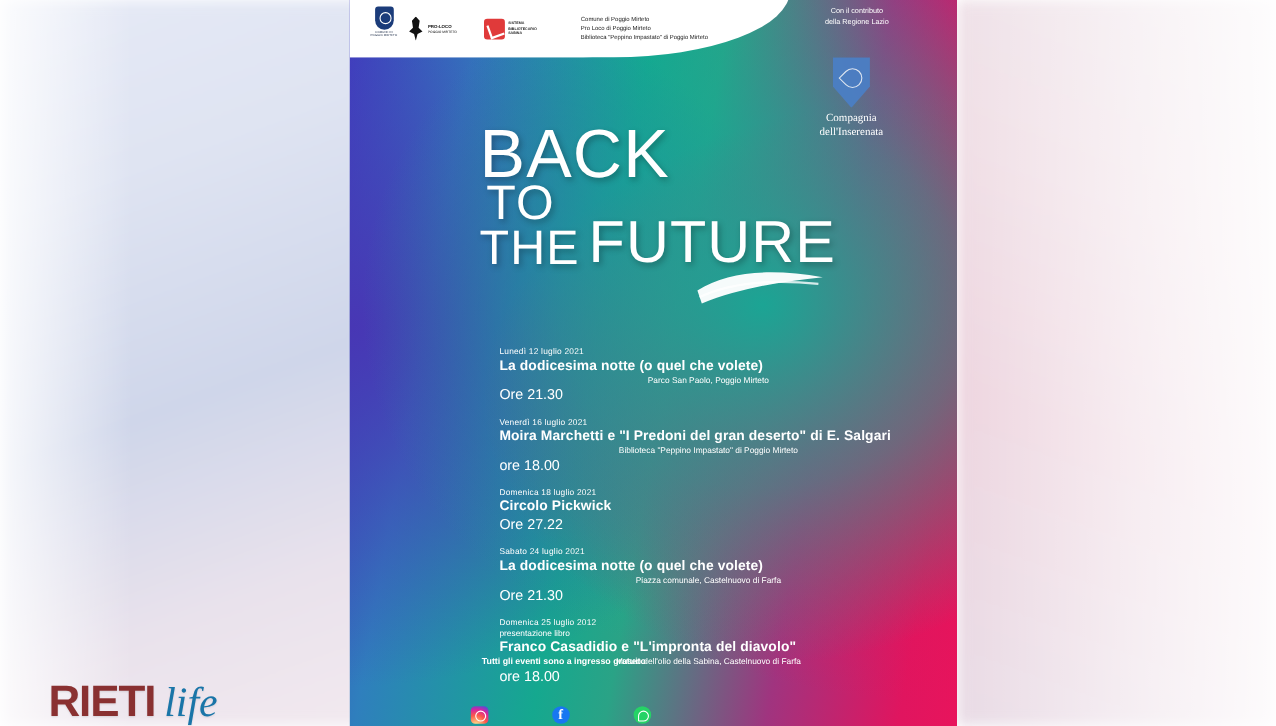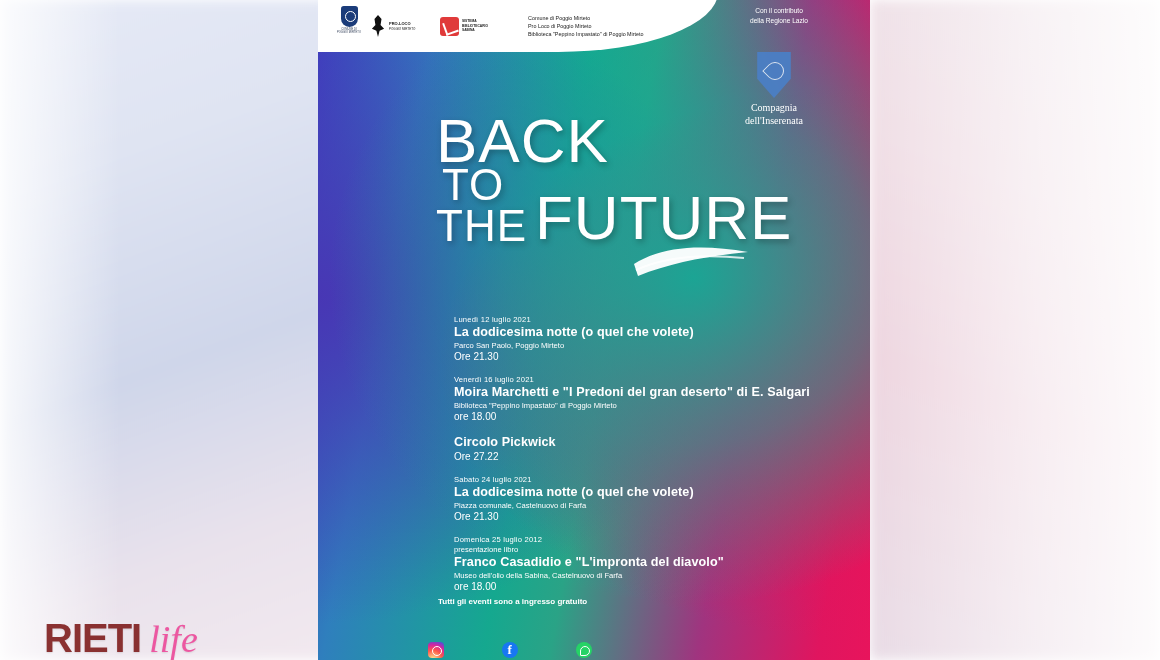--- a/index.html
+++ b/index.html
@@ -204,21 +204,21 @@
     text-shadow: 2px 3px 6px rgba(0,0,0,0.28);
     line-height: .92;
   }
   .t-back {
     font-size: 62px;
     position: relative;
     display: inline-block;
   }
   .t-to { font-size: 44px; margin-left: 6px; }
   .t-the { font-size: 44px; }
-  .t-future { font-size: 62px; }
+  .t-future { font-size: 54px; }
   .row-to-future {
     display: flex;
     align-items: flex-end;
     gap: 8px;
     margin-top: -4px;
   }
   .swoosh {
     position: absolute;
     left: 196px; top: 130px;
     width: 120px; height: 48px;
@@ -229,22 +229,22 @@
   .events {
     position: absolute;
     left: 136px; top: 315px;
     width: 380px;
     color: #ffffff;
   }
   .ev { margin-bottom: 13px; }
   .ev-date { font-size: 7.6px; letter-spacing: .2px; margin-bottom: 1px; }
   .ev-sub { font-size: 7.6px; margin-bottom: 1px; }
   .ev-title { font-size: 12.6px; font-weight: bold; letter-spacing: .1px; margin-bottom: 2px; }
-  .ev-place { font-size: 7.6px; margin-bottom: 1px; }
-  .ev-time { font-size: 10px; }
+  .ev-place { font-size: 7.6px; margin-bottom: 1px; text-align: center; }
+  .ev-time { font-size: 13px; }
   .free-note {
     position: absolute;
     left: 120px; top: 597px;
     color: #fff;
     font-size: 8px;
     font-weight: bold;
   }
 
   
   .socials {
@@ -313,21 +313,21 @@
     font-size: 40px;
     letter-spacing: -1px;
     color: #7f1d1d;
     text-shadow: 0 1px 2px rgba(0,0,0,0.12);
     line-height: .9;
   }
   .wm-life {
     font-family: "Liberation Serif", serif;
     font-style: italic;
     font-size: 38px;
-    color: #ec4899;
+    color: #0369a1;
     text-shadow: 0 1px 2px rgba(0,0,0,0.12);
     line-height: .9;
   }
 </style>
 </head>
 <body>
 
 <div id="page">
 
   <div class="bg-left"></div>
@@ -407,20 +407,21 @@
         </div>
 
         <div class="ev">
           <div class="ev-date">Venerdì 16 luglio 2021</div>
           <div class="ev-title">Moira Marchetti e "I Predoni del gran deserto" di E. Salgari</div>
           <div class="ev-place">Biblioteca "Peppino Impastato" di Poggio Mirteto</div>
           <div class="ev-time">ore 18.00</div>
         </div>
 
         <div class="ev">
+          <div class="ev-date">Domenica 18 luglio 2021</div>
           <div class="ev-title">Circolo Pickwick</div>
           <div class="ev-time">Ore 27.22</div>
         </div>
 
         <div class="ev">
           <div class="ev-date">Sabato 24 luglio 2021</div>
           <div class="ev-title">La dodicesima notte (o quel che volete)</div>
           <div class="ev-place">Piazza comunale, Castelnuovo di Farfa</div>
           <div class="ev-time">Ore 21.30</div>
         </div>

